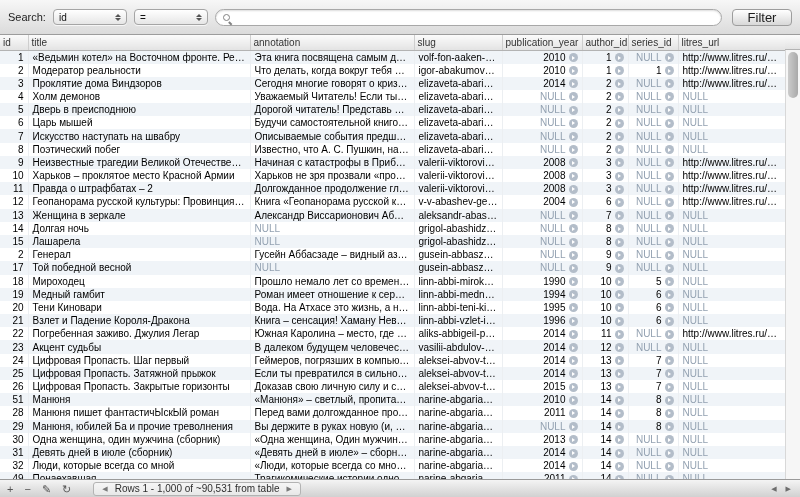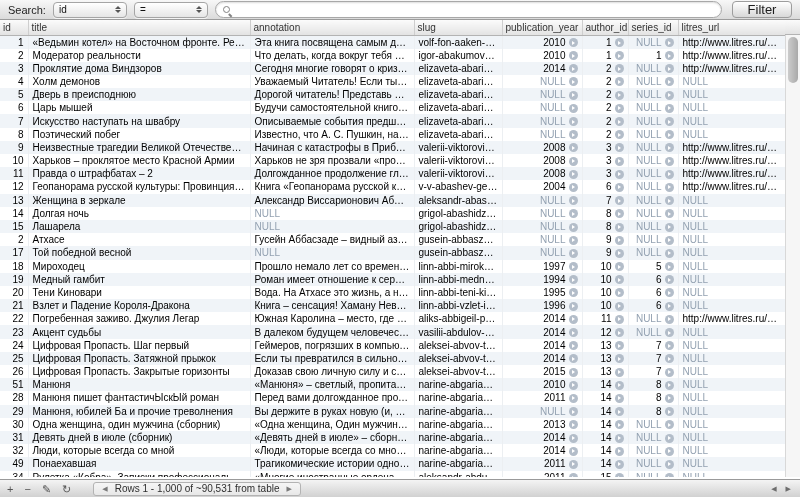--- a/index.html
+++ b/index.html
@@ -1,21 +1,21 @@
 <!DOCTYPE html>
 <html><head>
 <meta charset="utf-8">
 <style>
   * { margin:0; padding:0; box-sizing:border-box; }
   html,body { width:800px; }
   body { font-family:"Liberation Sans", sans-serif; background:#e8e8e8; }
   .app { width:800px; height:497px; position:relative; overflow:hidden; background:#fff; }
 
   
-  .toolbar { height:20px; background:linear-gradient(#f7f7f7,#dbdbdb); border-bottom:1px solid #9c9c9c;
+  .toolbar { height:35px; background:linear-gradient(#f7f7f7,#dbdbdb); border-bottom:1px solid #9c9c9c;
              display:flex; align-items:center; padding:0 8px; gap:7px; }
   .search-label { font-size:11px; color:#1d1d1d; }
   .popup { width:74px; height:16px; background:linear-gradient(#ffffff,#e6e6e6); border:1px solid #a5a5a5;
            border-radius:4px; display:flex; align-items:center; padding:0 5px; font-size:10px; color:#111;
            box-shadow:0 1px 0 rgba(255,255,255,.7); }
   .updown { margin-left:auto; display:flex; flex-direction:column; gap:1px; align-items:center; }
   .updown i { display:block; width:0; height:0; border-left:3px solid transparent; border-right:3px solid transparent; }
   .updown .tu { border-bottom:3px solid #555; }
   .updown .td2 { border-top:3px solid #555; }
   .searchfield { flex:1; height:17px; background:#fff; border:1px solid #a8a8a8; border-radius:9px;
@@ -259,21 +259,21 @@
             <td><span>Лашарела</span></td>
             <td><span class="null">NULL</span></td>
             <td><span>grigol-abashidze-la…</span></td>
             <td class="num"><span class="null">NULL</span><span class="fk"></span></td>
             <td class="num"><span>8</span><span class="fk"></span></td>
             <td class="num"><span class="null">NULL</span><span class="fk"></span></td>
             <td><span class="null">NULL</span></td>
           </tr>
           <tr>
             <td class="num"><span>2</span></td>
-            <td><span>Атхасе</span></td>
+            <td><span>Генерал</span></td>
             <td><span>Гусейн Аббасзаде – видный азербайдж…</span></td>
             <td><span>gusein-abbaszade-…</span></td>
             <td class="num"><span class="null">NULL</span><span class="fk"></span></td>
             <td class="num"><span>9</span><span class="fk"></span></td>
             <td class="num"><span class="null">NULL</span><span class="fk"></span></td>
             <td><span class="null">NULL</span></td>
           </tr>
           <tr>
             <td class="num"><span>17</span></td>
             <td><span>Той победной весной</span></td>
@@ -282,21 +282,21 @@
             <td class="num"><span class="null">NULL</span><span class="fk"></span></td>
             <td class="num"><span>9</span><span class="fk"></span></td>
             <td class="num"><span class="null">NULL</span><span class="fk"></span></td>
             <td><span class="null">NULL</span></td>
           </tr>
           <tr>
             <td class="num"><span>18</span></td>
             <td><span>Мироходец</span></td>
             <td><span>Прошло немало лет со времен Войны Б…</span></td>
             <td><span>linn-abbi-mirokhodets</span></td>
-            <td class="num"><span>1997</span><span class="fk"></span></td>
+            <td class="num"><span>1990</span><span class="fk"></span></td>
             <td class="num"><span>10</span><span class="fk"></span></td>
             <td class="num"><span>5</span><span class="fk"></span></td>
             <td><span class="null">NULL</span></td>
           </tr>
           <tr>
             <td class="num"><span>19</span></td>
             <td><span>Медный гамбит</span></td>
             <td><span>Роман имеет отношение к серии «Темн…</span></td>
             <td><span>linn-abbi-mednyi-…</span></td>
             <td class="num"><span>1994</span><span class="fk"></span></td>

